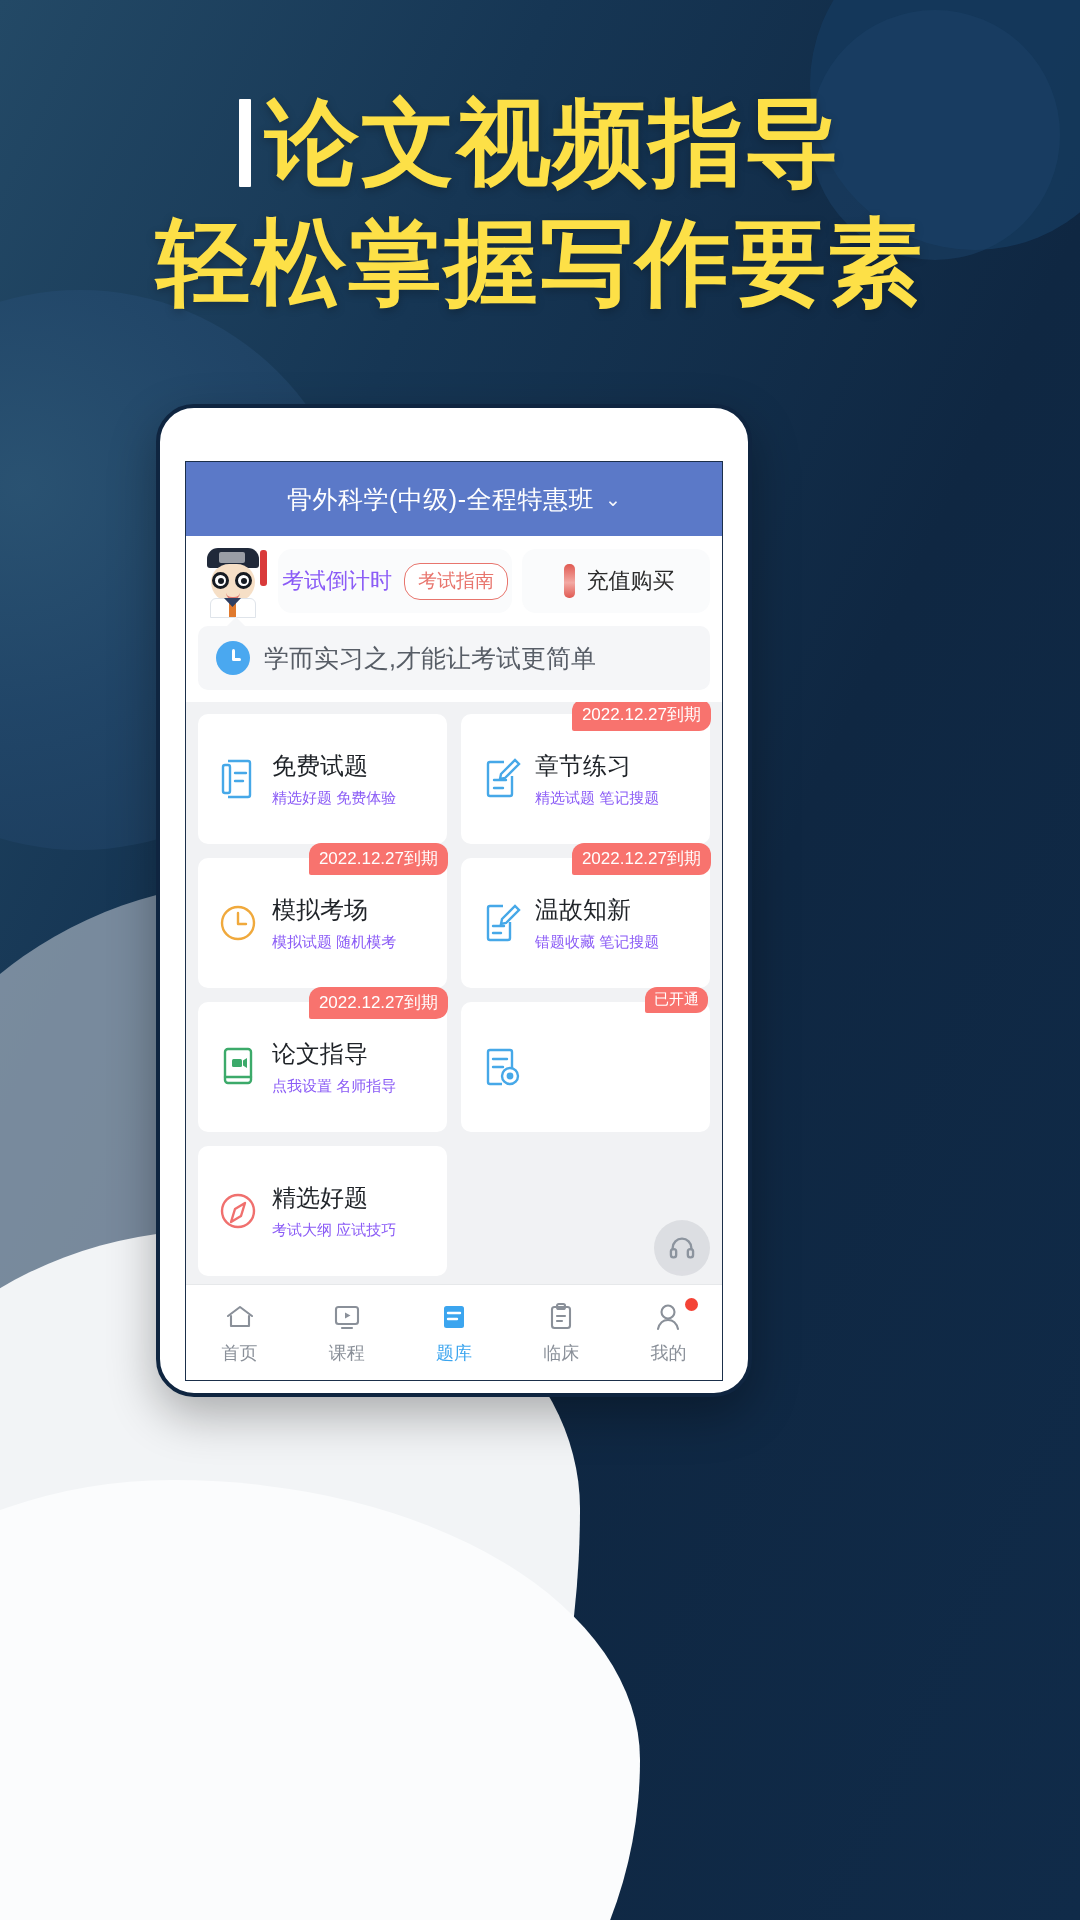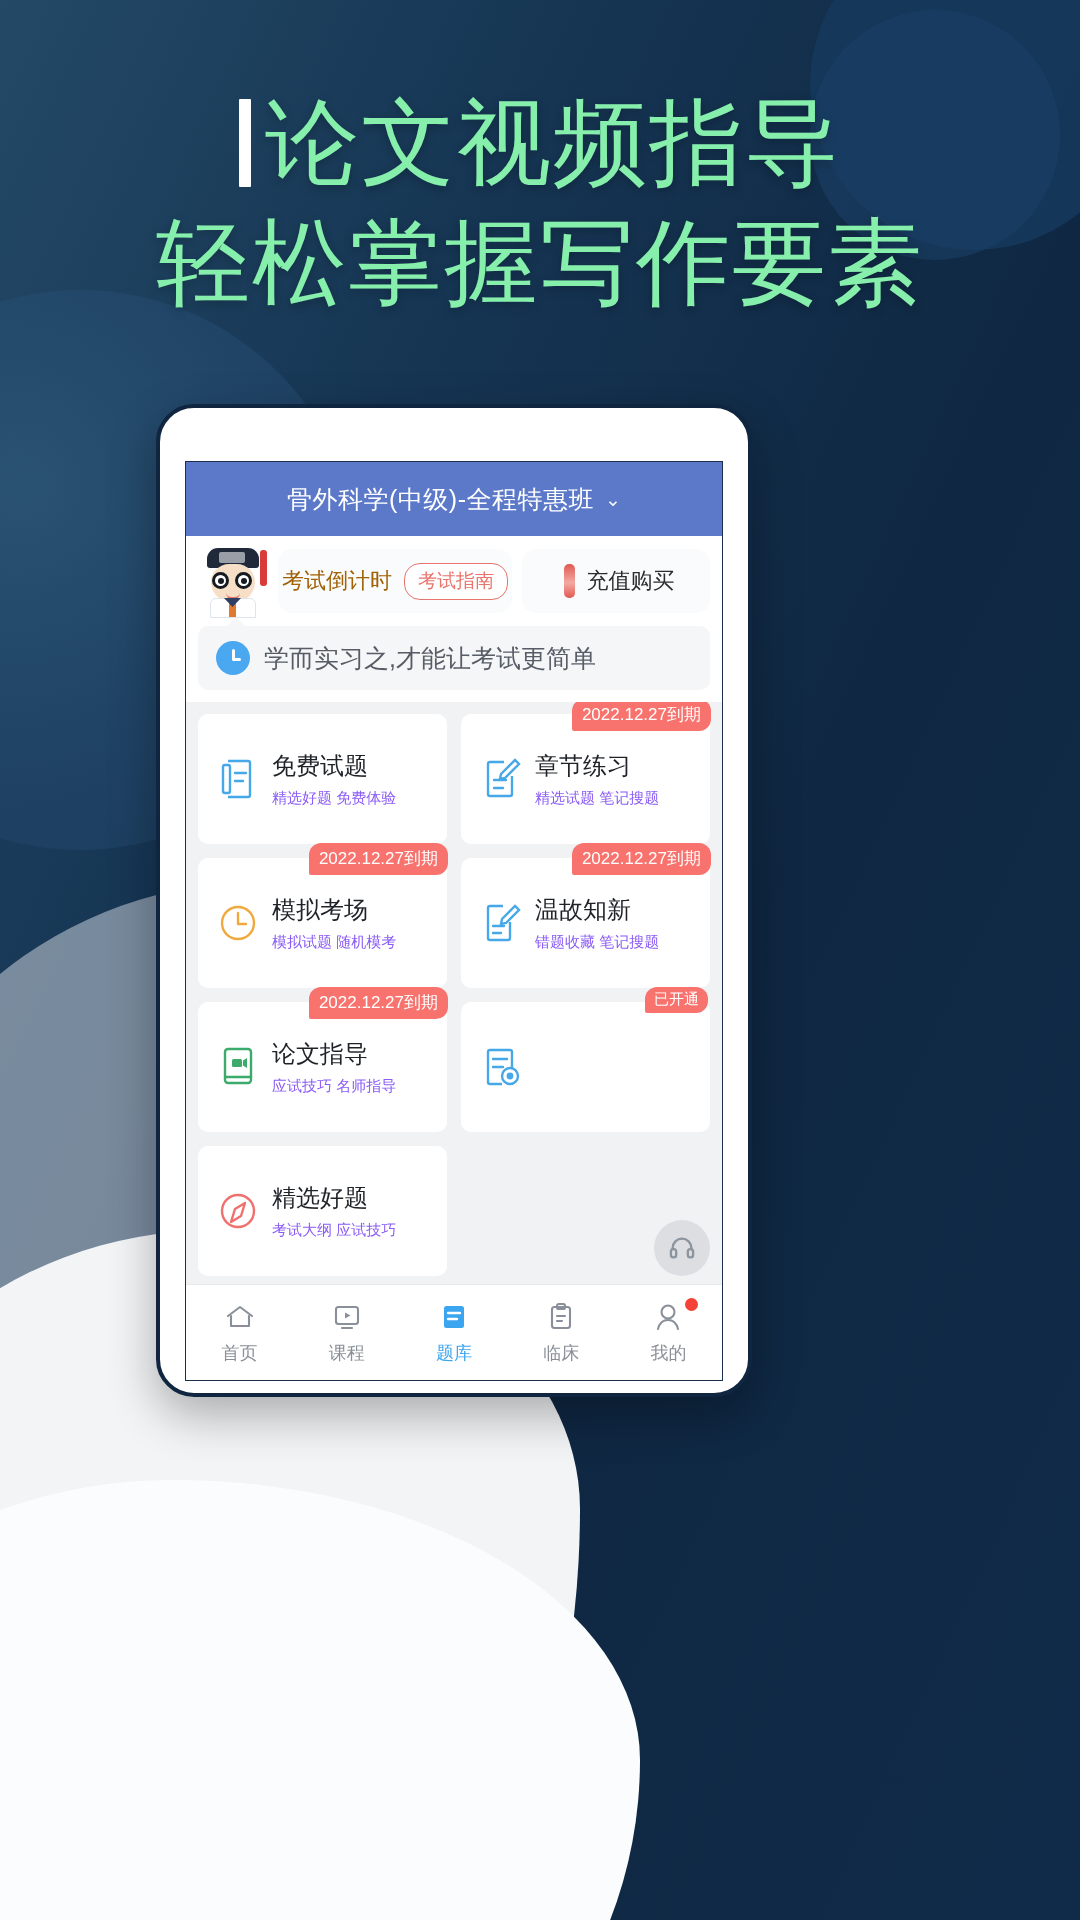--- a/index.html
+++ b/index.html
@@ -57,22 +57,22 @@
   .headline {
     position: absolute; left: 0; right: 0; top: 96px;
     text-align: center; z-index: 5;
   }
   .headline-row { display: flex; align-items: center; justify-content: center; }
   .accent-bar {
     width: 12px; height: 88px; background: #ffffff; margin-right: 14px;
     border-radius: 1px;
   }
   .headline-l1, .headline-l2 {
-    color: #86efac;
-    font-weight: 400;
+    color: #fde047;
+    font-weight: 700;
     letter-spacing: 2px;
     text-shadow: 0 3px 10px rgba(0,0,0,.25);
     font-family: "DejaVu Sans", "Liberation Sans", sans-serif;
   }
   .headline-l1 { font-size: 94px; line-height: 1.0; }
   .headline-l2 { font-size: 94px; line-height: 1.0; margin-top: 26px; }
 
   
   .phone {
     position: absolute;
@@ -154,21 +154,21 @@
     position: absolute; left: 26px; top: 52px; width: 17px; height: 9px;
     background: #2e3f63; clip-path: polygon(0 0, 100% 0, 50% 100%);
   }
 
   .pill {
     background: #fafbfc; border-radius: 14px;
     display: flex; align-items: center; justify-content: center;
     height: 64px;
   }
   .pill-countdown { flex: 1 1 auto; gap: 12px; }
-  .cd-label { font-size: 22px; color: #a16207; }
+  .cd-label { font-size: 22px; color: #8b5cf6; }
   .cd-btn {
     border: 1px solid #e8756d; color: #e8756d;
     border-radius: 16px; padding: 4px 13px 5px; font-size: 19px;
     background: #fff;
   }
   .pill-buy {
     flex: 0 0 188px; gap: 12px; padding-left: 6px;
   }
   .buy-ico {
     width: 11px; height: 34px; border-radius: 5px;
@@ -397,21 +397,21 @@
           <span class="card-ico">
             <svg class="svg-ico" viewBox="0 0 44 46" fill="none" stroke="#3caa6a" stroke-width="2.4">
               <rect x="9" y="5" width="26" height="34" rx="3"></rect>
               <path d="M9 33h26" stroke-linecap="round"></path>
               <rect x="16" y="15" width="10" height="8" rx="1.5" fill="#3caa6a" stroke="none"></rect>
               <path d="M27 16.5 31 14v10l-4-2.5z" fill="#3caa6a" stroke="none"></path>
             </svg>
           </span>
           <span class="card-texts">
             <span class="card-title">论文指导</span>
-            <span class="card-sub">应试技巧 名师指导</span>
+            <span class="card-sub">点我设置 名师指导</span>
           </span>
         </div>
 
         <div class="card">
           <span class="badge small">已开通</span>
           <span class="card-ico">
             <svg class="svg-ico" viewBox="0 0 44 46" fill="none" stroke="#46a8e8" stroke-width="2.4">
               <path d="M33 24V8a2 2 0 0 0-2-2H11a2 2 0 0 0-2 2v30a2 2 0 0 0 2 2h12"></path>
               <line x1="14" y1="15" x2="28" y2="15" stroke-linecap="round"></line>
               <line x1="14" y1="23" x2="24" y2="23" stroke-linecap="round"></line>

